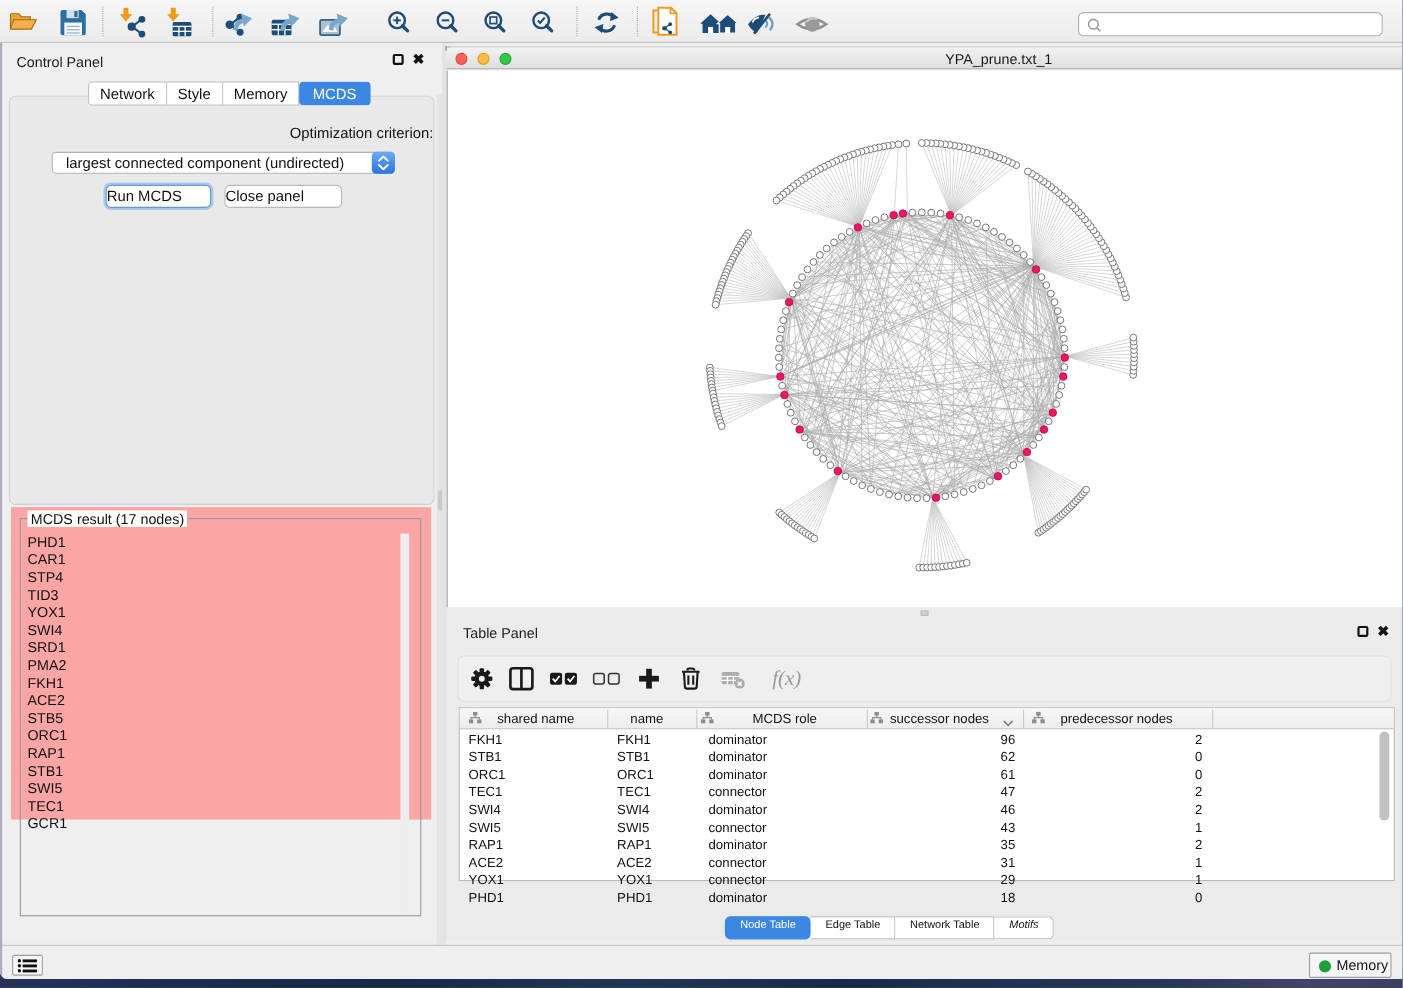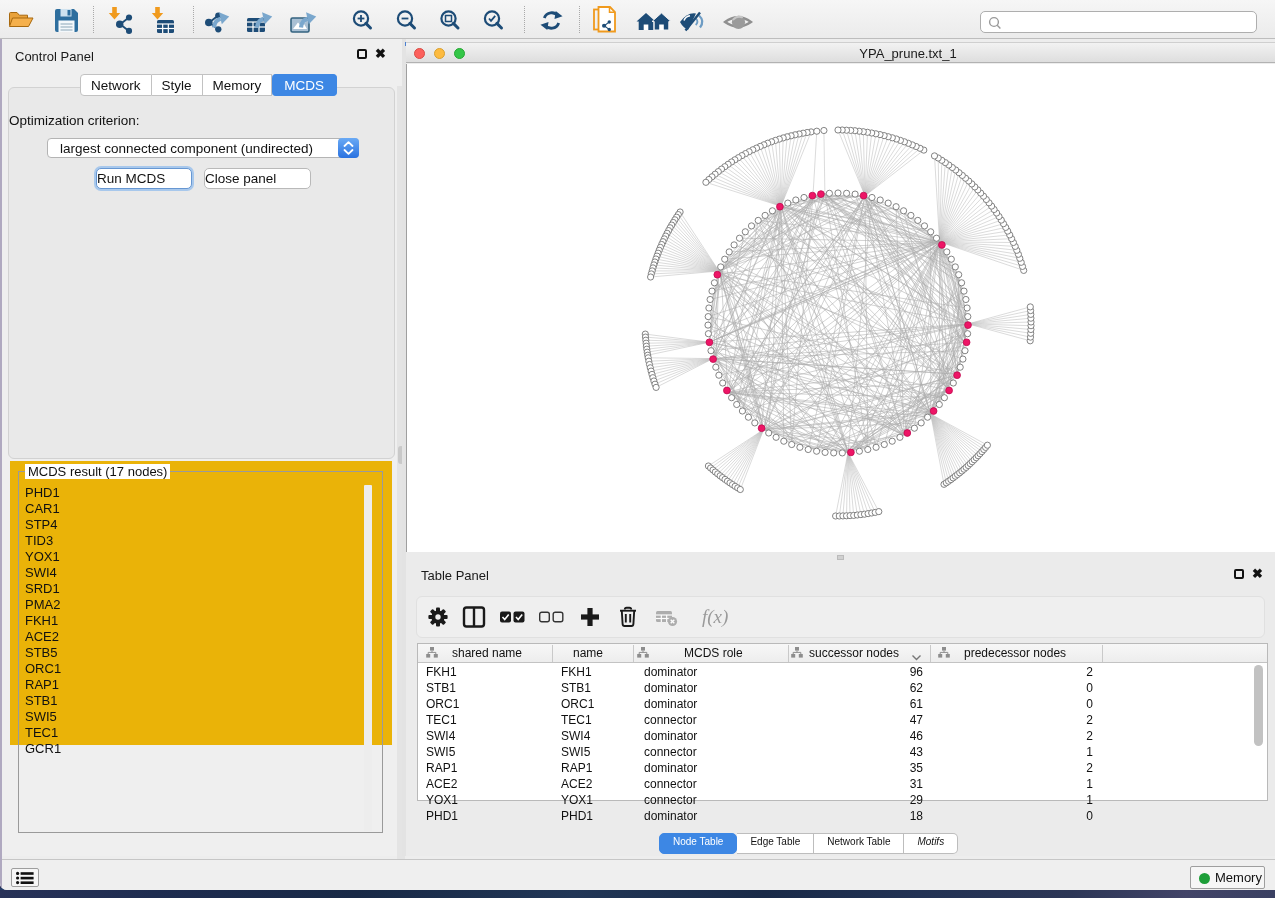--- a/index.html
+++ b/index.html
@@ -26,32 +26,32 @@
 .winbtns { position:absolute; display:flex; gap:8px; }
 #cp .winbtns { right:16px; top:10px; }
 .wb-sq { width:10px; height:10px; border:2px solid #111; border-radius:2px; background:transparent; }
 .wb-x { font-size:13px; font-weight:bold; color:#111; line-height:10px; }
 #tabs { position:absolute; left:78px; top:35px; height:22px; display:flex; font-size:13.5px; z-index:3; }
 .tab { background:#fff; border:1px solid #c2c2c2; border-left:none; padding:3px 10px 0 10px; color:#111; }
 .tab:first-child { border-left:1px solid #c2c2c2; border-radius:4px 0 0 4px; }
 .tab.active { background:#3d87e4; color:#fff; border-color:#3d87e4; border-radius:4px; padding:3px 12px 0 12px; }
 #tabbox { position:absolute; z-index:1; left:6px; top:48px; width:387px; height:372px; background:#e9e9e9;
   border:1px solid #d2d2d2; border-radius:6px; }
-#optlabel { position:absolute; left:0; top:25px; width:100%; text-align:left; font-size:13.5px; color:#111; }
+#optlabel { position:absolute; left:0; top:25px; width:100%; text-align:right; font-size:13.5px; color:#111; }
 #combo { position:absolute; left:38px; top:50px; width:312px; height:20px; background:#fff;
   border:1px solid #b4b4b4; border-radius:4px; font-size:13.5px; color:#111; }
 #combo .ctext { position:absolute; left:12px; top:2px; }
 #combo .stepper { position:absolute; right:-1px; top:-1px; width:21px; height:20px; border-radius:4px;
   background:linear-gradient(#6aaaf5,#2a72e0); }
 #combo .stepper svg { position:absolute; left:4px; top:3px; }
 .btn { position:absolute; height:21px; background:#fff; border:1px solid #b9b9b9; border-radius:5px;
   font-size:13.5px; color:#111; text-align:left; padding-top:2px; }
 #btn-run { left:87px; top:80px; width:96px; border:1px solid #6797d2; box-shadow:0 0 0 2px #a8c8ec; }
 #btn-close { left:195px; top:80px; width:107px; }
-#cp-white { position:absolute; left:8px; top:422px; width:382px; height:284px; background:#eab308; }
+#cp-white { position:absolute; left:8px; top:422px; width:382px; height:284px; background:#fca5a5; }
 #fieldset { position:absolute; left:8px; top:10px; width:365px; height:362px; border:1px solid #9a9a9a; }
 #fieldset legend { position:absolute; left:6px; top:-8px; background:#fff; font-size:13px; color:#111; padding:0 3px; }
 #mcdslist { position:absolute; left:3px; top:13px; width:345px; font-size:13px; color:#111; }
 #mcdslist div { height:16px; padding-left:3px; }
 #listsb { position:absolute; right:10px; top:13px; width:8px; height:346px; background:#ededed; border-radius:1px; }
 #cpsb { position:absolute; left:395px; top:47px; width:8px; height:795px; background:#e4e4e4; }
 #cpsb .thumb { position:absolute; left:1px; top:0px; width:6px; height:18px; background:#c9c9c9; border-radius:3px; }
 
 
 #netwin { position:absolute; left:406px; top:42px; width:869px; height:510px; }

